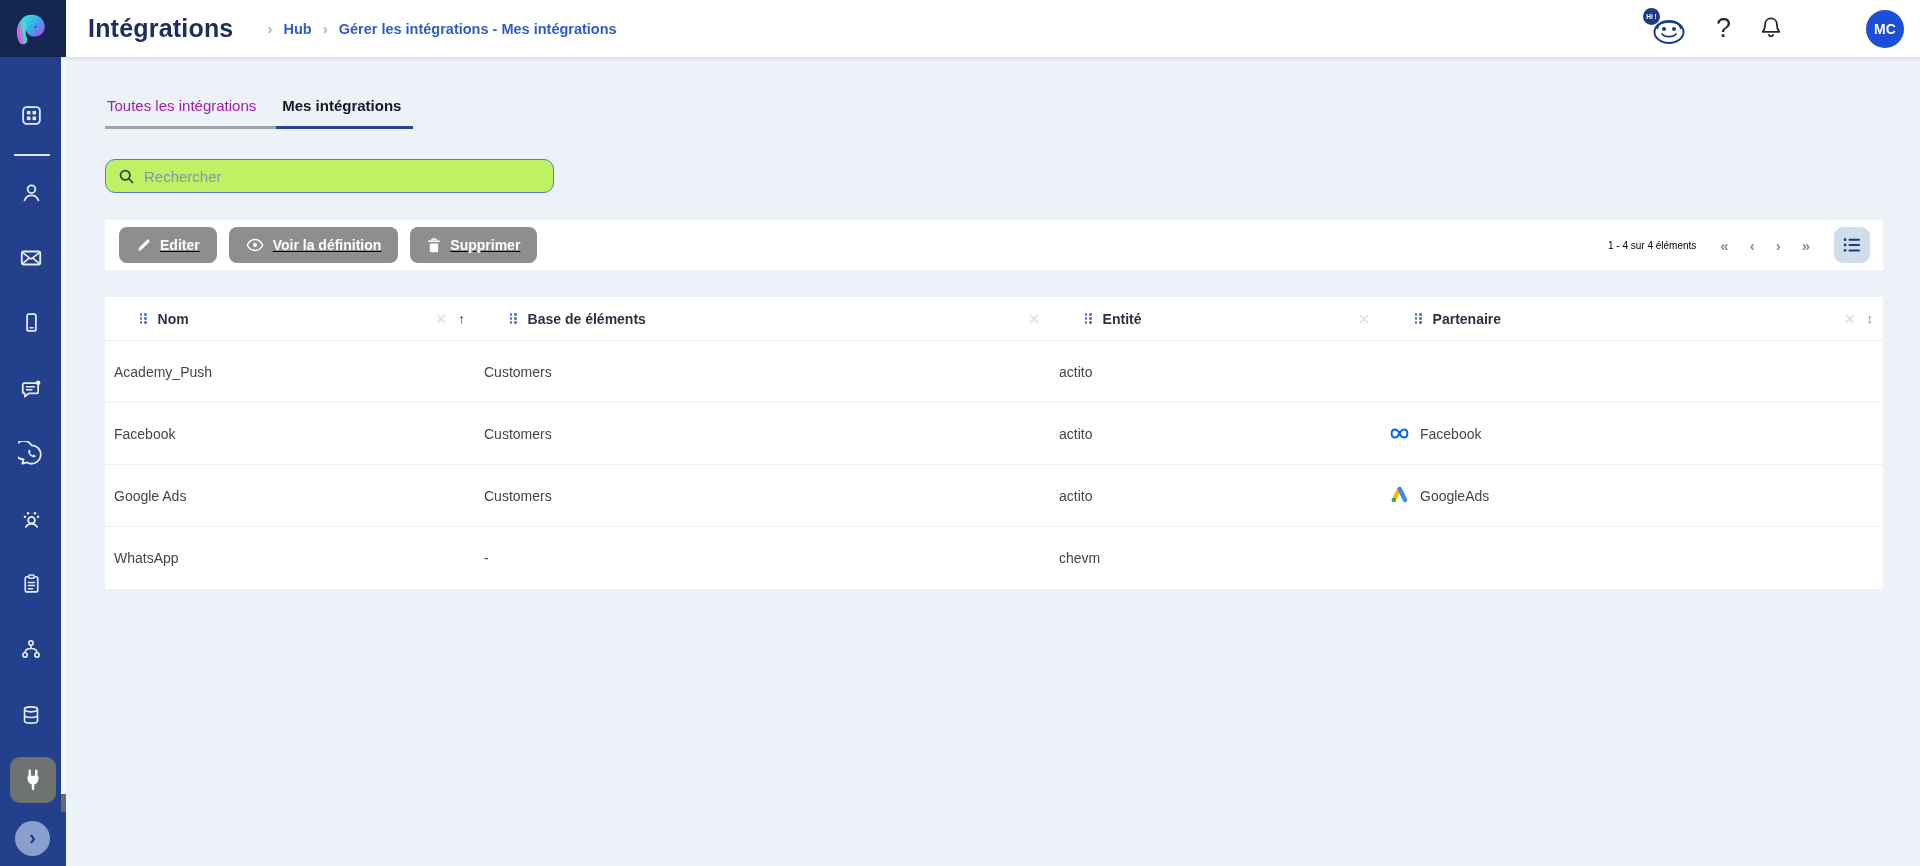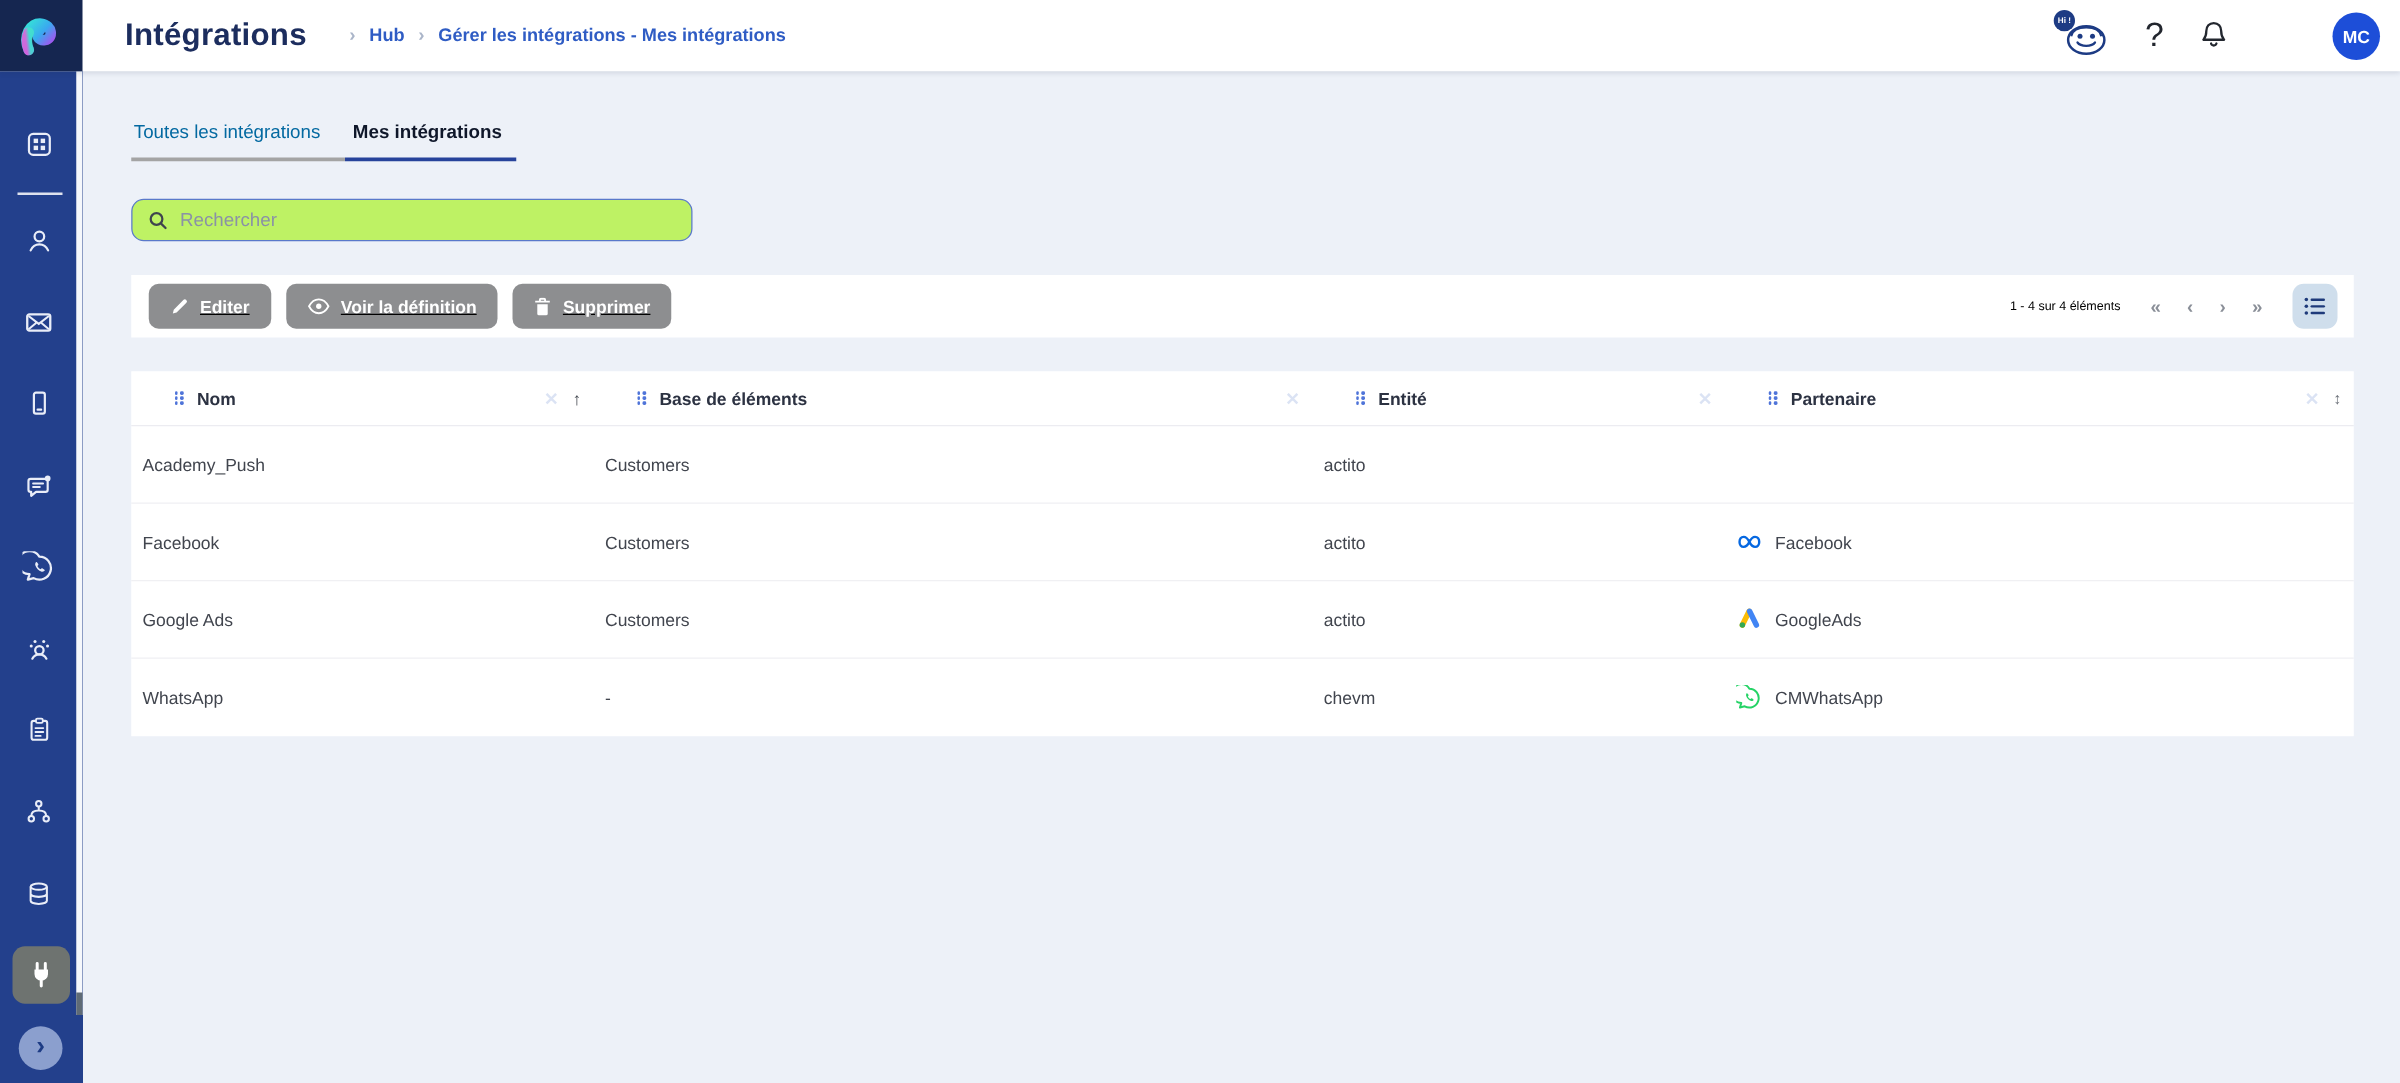--- a/index.html
+++ b/index.html
@@ -1,21 +1,21 @@
 <!DOCTYPE html>
 <html><head>
 <meta charset="utf-8">
 <style>
   * { margin:0; padding:0; box-sizing:border-box; }
   html,body { width:1920px; height:866px; overflow:hidden; background:#edf1f8;
               font-family:"Liberation Sans", sans-serif; }
 
   
   .header { position:fixed; left:0; top:0; width:1920px; height:57px; background:#fff;
-            box-shadow:0 1px 4px rgba(25,40,80,.14); z-index:20; display:flex;gap:12px; }
+            box-shadow:0 1px 4px rgba(25,40,80,.14); z-index:20; display:flex; }
   .logo-box { width:66px; height:57px; background:#152650; flex:none; display:flex;
               align-items:center; justify-content:center; cursor:pointer; }
   .header-main { flex:1; display:flex; align-items:center; padding-left:22px; position:relative; }
   .page-title { font-size:25px; font-weight:700; color:#1c2d5e; letter-spacing:.2px; margin-right:34px; }
   .breadcrumb { display:flex; align-items:center; gap:11px; font-size:14.5px; }
   .crumb-sep { color:#aab5c9; font-size:15px; font-weight:700; }
   .crumb-link { color:#2f5cc4; font-weight:600; cursor:pointer; }
   .topbar-right { position:absolute; right:16px; top:0; height:57px; display:flex;
                   align-items:center; gap:27px; }
   .mascot-wrap { position:relative; width:44px; height:40px; cursor:pointer; }
@@ -42,21 +42,21 @@
   .expand-btn span { color:#1d3b84; font-size:21px; font-weight:700; margin-top:-3px; }
   .side-scroll-track { position:absolute; right:0; top:0; width:5px; height:755px; background:#f6f8fc; }
   .side-scroll-thumb { position:absolute; right:0; top:737px; width:5px; height:18px; background:#5f6b76; }
 
   
   .main { position:absolute; left:66px; top:57px; width:1854px; height:809px;
           padding:40px 37px 0 39px; }
 
   .tabs { display:flex; }
   .tab { font-size:15px; padding:0 20px 12px 2px; border-bottom:3px solid #a4a4a4;
-         color:#0369a1; cursor:pointer; }
+         color:#a21caf; cursor:pointer; }
   .tab.active { border-bottom-color:#27439b; font-weight:700; color:#0f172a; padding:0 12px 12px 6px; }
 
   .search-box { margin-top:30px; width:449px; height:34px; background:#bef264;
                 border:1.6px solid #5a79ca; border-radius:10px; display:flex;
                 align-items:center; padding:0 12px; gap:9px; }
   .search-box input { border:none; outline:none; flex:1; font-size:15px; color:#333;
                       font-family:"Liberation Sans",sans-serif; background:transparent; }
   .search-box input::placeholder { color:#8a92a6; }
 
   .toolbar { margin-top:27px; background:#fff; height:50px; display:flex; align-items:center;
@@ -423,25 +423,16 @@
           </svg>
         </span>
         <span>GoogleAds</span>
       </div>
     </div>
 
     <div class="trow">
       <div class="td">WhatsApp</div>
       <div class="td">-</div>
       <div class="td">chevm</div>
-      <div class="td partner-cell">
-        <span class="p-icon">
-          <svg width="21" height="21" viewBox="0 0 24 24">
-            <path d="M12 3.4 a8.6 8.6 0 1 0 -7.4 13 L3.4 20.6 l4.3-1.1 A8.6 8.6 0 1 0 12 3.4z" fill="none" stroke="#25D366" stroke-width="1.8" stroke-linejoin="round"></path>
-            <path d="M9.2 8 c.2-.4.7-.5 1-.3 l1 1.3 c.2.3.1.6-.1.9 l-.5.5 c.4 1 1.4 2 2.4 2.4 l.5-.5 c.3-.2.6-.3.9-.1 l1.3 1 c.3.3.2.8-.2 1 -.5.4-1.2.6-1.8.4 -2.2-.6-4.1-2.5-4.7-4.7 -.2-.6 0-1.4.2-1.9z" fill="#25D366"></path>
-          </svg>
-        </span>
-        <span>CMWhatsApp</span>
-      </div>
     </div>
   </div>
 
 </div>
 
 </body></html>

